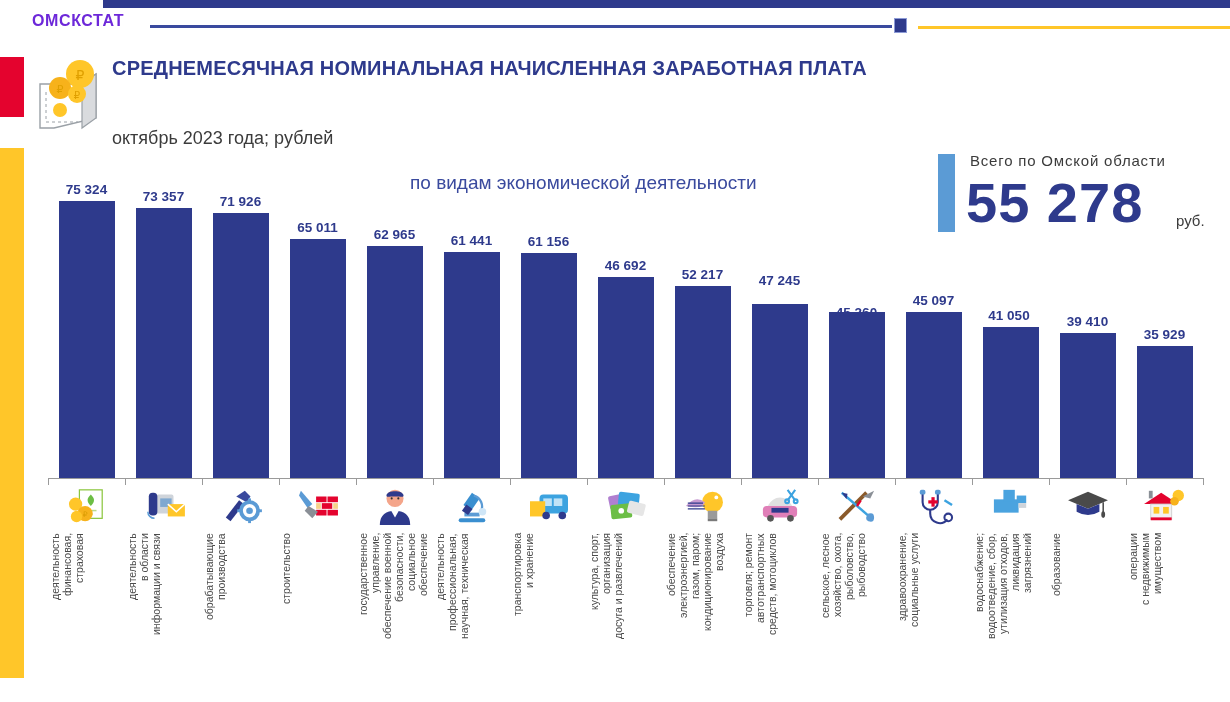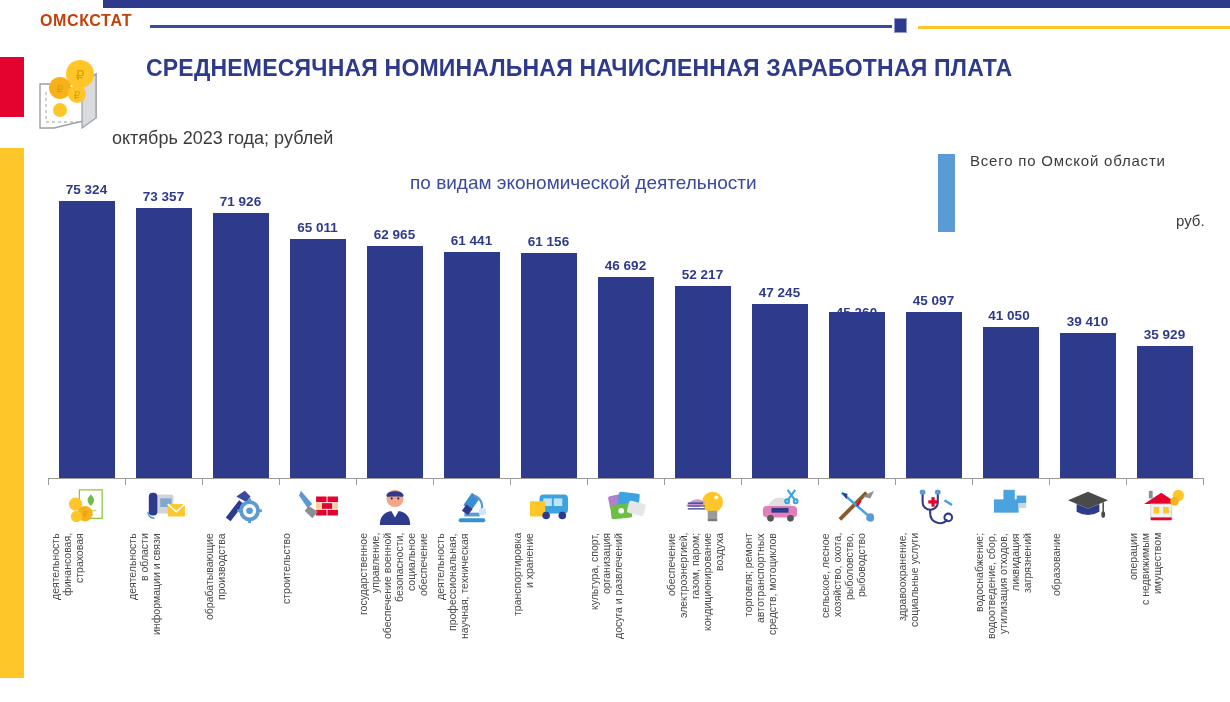--- a/index.html
+++ b/index.html
@@ -5,38 +5,38 @@
   html,body{margin:0;padding:0;}
   body{
     width:1230px;height:702px;background:#ffffff;
     font-family:"Liberation Sans","DejaVu Sans",sans-serif;
     overflow:hidden;position:relative;
   }
   
   .topbar{position:absolute;left:103px;top:0;width:1127px;height:8px;background:#2e3a8c;}
 
   
-  .brand{position:absolute;left:40px;top:12px;font-size:16px;font-weight:bold;
-         color:#c2410c;letter-spacing:.6px;}
+  .brand{position:absolute;left:32px;top:12px;font-size:16px;font-weight:bold;
+         color:#6d28d9;letter-spacing:.6px;}
   .rule-blue{position:absolute;left:150px;top:25px;width:742px;height:3px;background:#3a4a9e;}
   .rule-sq{position:absolute;left:894px;top:18px;width:13px;height:15px;background:#2e3a8c;
            border:1px solid #8d9bd6;box-sizing:border-box;}
   .rule-yellow{position:absolute;left:918px;top:26px;width:312px;height:3px;background:#ffc629;}
 
   
   .edge-red{position:absolute;left:0;top:57px;width:24px;height:60px;background:#e4032e;}
   .edge-yellow{position:absolute;left:0;top:148px;width:24px;height:530px;background:#ffc629;}
 
   
   .hdr-icon{position:absolute;left:30px;top:52px;width:76px;height:84px;}
 
   
   .title{position:absolute;left:112px;top:52px;width:900px;
-         font-size:23px;line-height:33px;font-weight:bold;color:#2e3a8c;
-         letter-spacing:.2px;margin-left:34px;}
+         font-size:20px;line-height:33px;font-weight:bold;color:#2e3a8c;
+         letter-spacing:.2px;}
   .subtitle{position:absolute;left:112px;top:128px;font-size:18px;color:#3b3b3b;}
   .chart-caption{position:absolute;left:410px;top:172px;font-size:19px;color:#3a4a9e;}
 
   .axis{position:absolute;left:48px;top:478px;width:1160px;height:1px;background:#9a9a9a;}
   .tick{position:absolute;width:1px;height:7px;background:#9a9a9a;top:478px;}
 
   .bar{position:absolute;background:#2e3a8c;bottom:0;}
   .bars{position:absolute;left:0;top:160px;width:1116px;height:318px;}
   .barval{position:absolute;width:100%;text-align:center;font-size:13.5px;
           font-weight:bold;color:#2e3a8c;white-space:nowrap;}
@@ -87,20 +87,21 @@
   </svg>
 </div>
 
 <div class="title">СРЕДНЕМЕСЯЧНАЯ НОМИНАЛЬНАЯ НАЧИСЛЕННАЯ ЗАРАБОТНАЯ ПЛАТА</div>
 <div class="subtitle">октябрь 2023 года; рублей</div>
 <div class="chart-caption">по видам экономической деятельности</div>
 
 <div class="total">
   <div class="total-bar"></div>
   <div class="total-label">Всего по Омской области</div>
+  <div class="total-value">55 278</div>
   <div class="total-unit">руб.</div>
 </div>
 
 <div class="bars" id="bars">
     <div class="bar" style="left: 58.5px; width: 56px; height: 277px;"></div>
     <div class="barval" style="left: 46.5px; width: 80px; bottom: 281px;">75 324</div>
     <div class="bar" style="left: 135.5px; width: 56px; height: 270px;"></div>
     <div class="barval" style="left: 123.5px; width: 80px; bottom: 274px;">73 357</div>
     <div class="bar" style="left: 212.5px; width: 56px; height: 265px;"></div>
     <div class="barval" style="left: 200.5px; width: 80px; bottom: 269px;">71 926</div>
@@ -110,21 +111,21 @@
     <div class="barval" style="left: 354.5px; width: 80px; bottom: 236px;">62 965</div>
     <div class="bar" style="left: 443.5px; width: 56px; height: 226px;"></div>
     <div class="barval" style="left: 431.5px; width: 80px; bottom: 230px;">61 441</div>
     <div class="bar" style="left: 520.5px; width: 56px; height: 225px;"></div>
     <div class="barval" style="left: 508.5px; width: 80px; bottom: 229px;">61 156</div>
     <div class="bar" style="left: 597.5px; width: 56px; height: 201px;"></div>
     <div class="barval" style="left: 585.5px; width: 80px; bottom: 205px;">46 692</div>
     <div class="bar" style="left: 674.5px; width: 56px; height: 192px;"></div>
     <div class="barval" style="left: 662.5px; width: 80px; bottom: 196px;">52 217</div>
     <div class="bar" style="left: 751.5px; width: 56px; height: 174px;"></div>
-    <div class="barval" style="left: 739.5px; width: 80px; bottom: 178px;">47 245</div>
+    <div class="barval" style="left: 739.5px; width: 80px; bottom: 190px;">47 245</div>
     <div class="bar" style="left: 828.5px; width: 56px; height: 166px;"></div>
     <div class="barval" style="left: 816.5px; width: 80px; bottom: 158px;">45 260</div>
     <div class="bar" style="left: 905.5px; width: 56px; height: 166px;"></div>
     <div class="barval" style="left: 893.5px; width: 80px; bottom: 170px;">45 097</div>
     <div class="bar" style="left: 982.5px; width: 56px; height: 151px;"></div>
     <div class="barval" style="left: 969px; width: 80px; bottom: 155px;">41 050</div>
     <div class="bar" style="left: 1059.5px; width: 56px; height: 145px;"></div>
     <div class="barval" style="left: 1047.5px; width: 80px; bottom: 149px;">39 410</div>
     <div class="bar" style="left: 1136.5px; width: 56px; height: 132px;"></div>
     <div class="barval" style="left: 1124.5px; width: 80px; bottom: 136px;">35 929</div>

